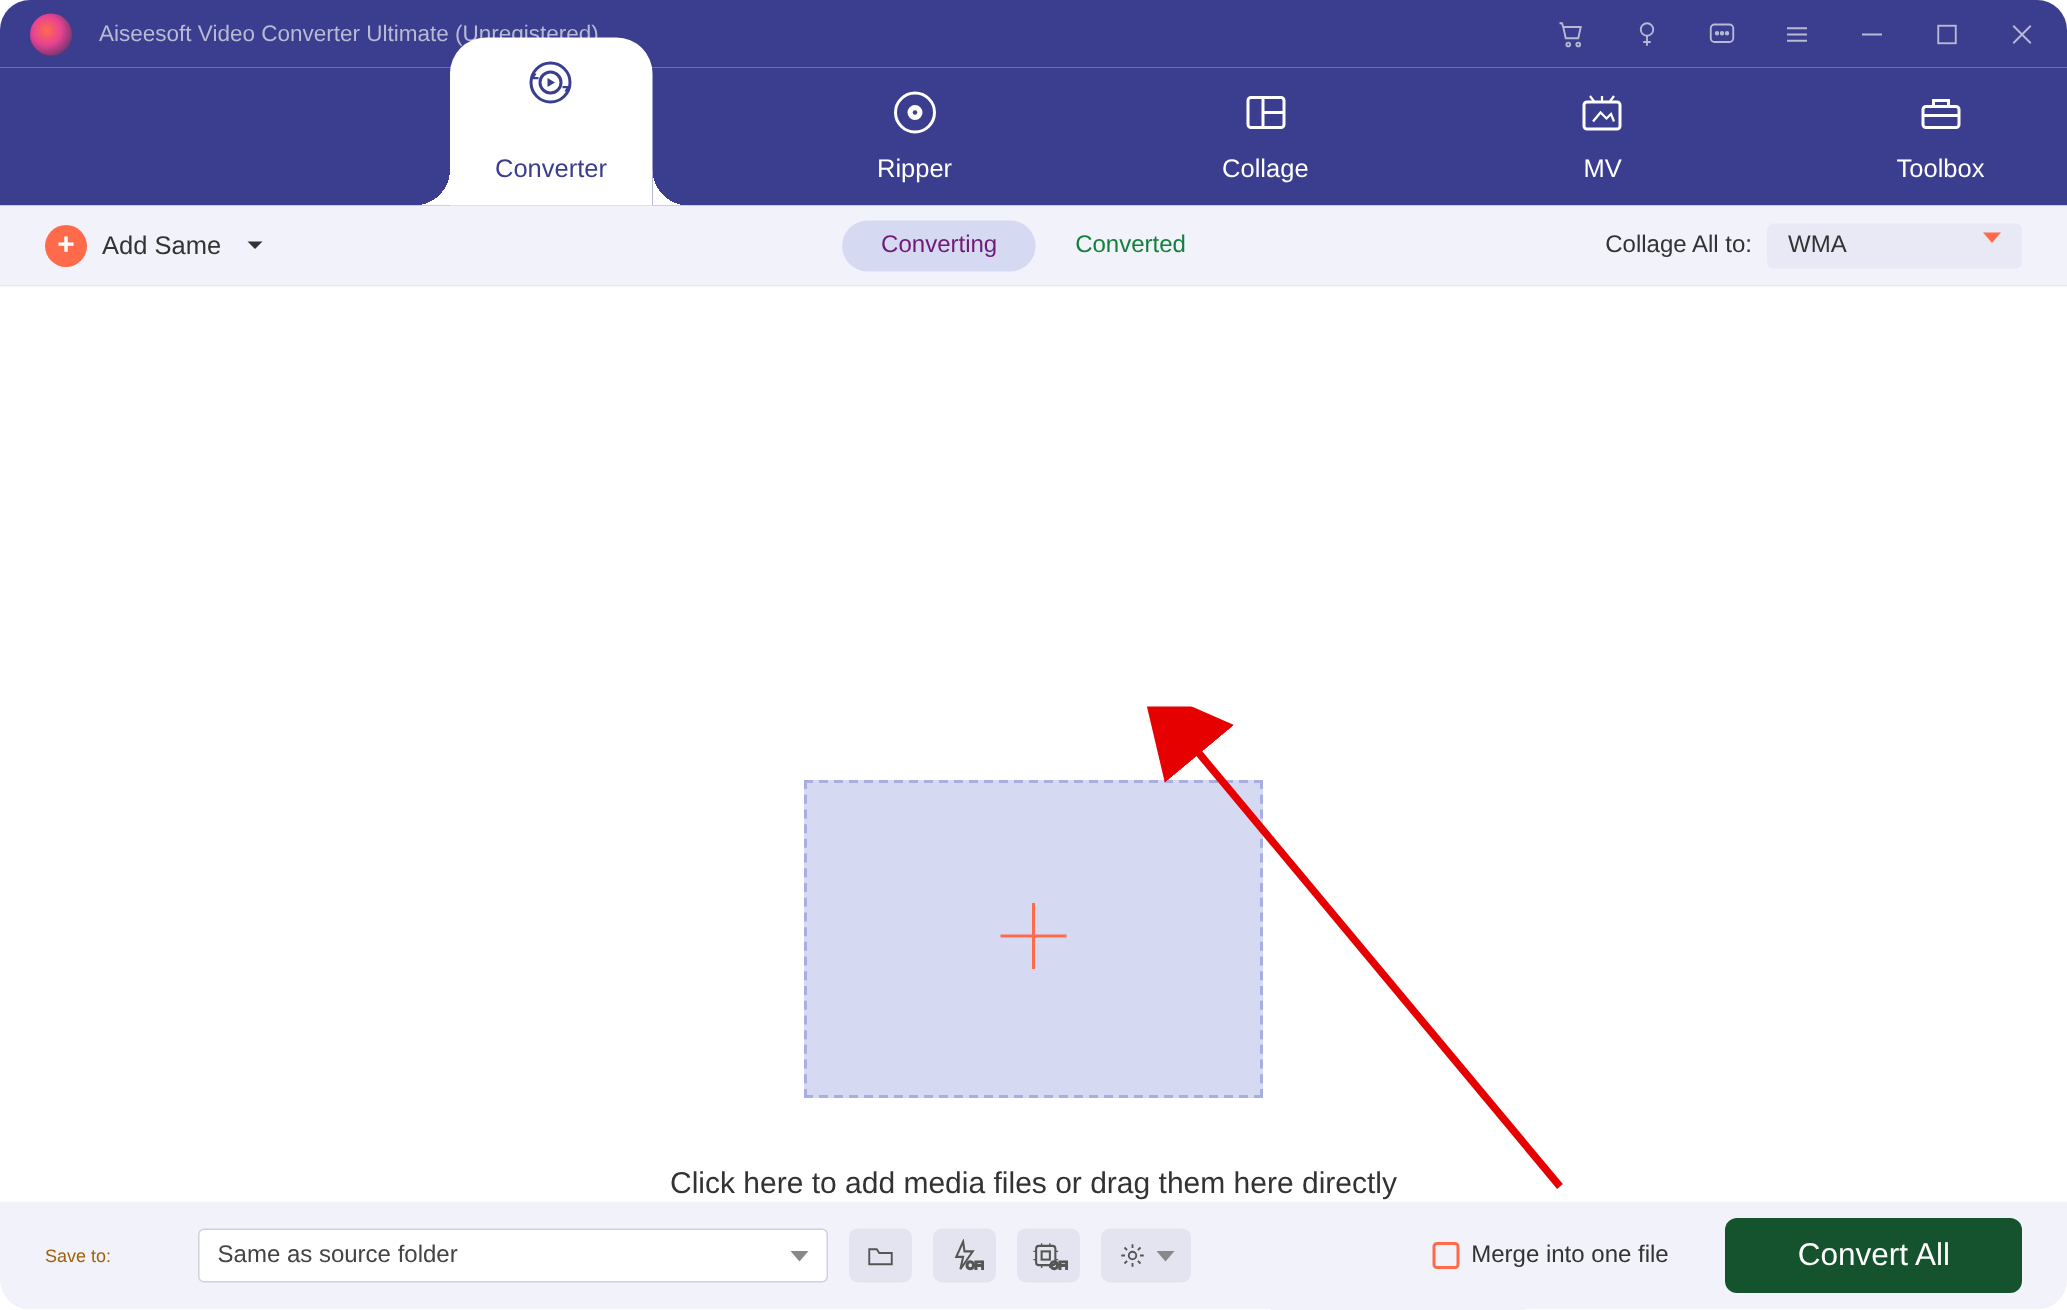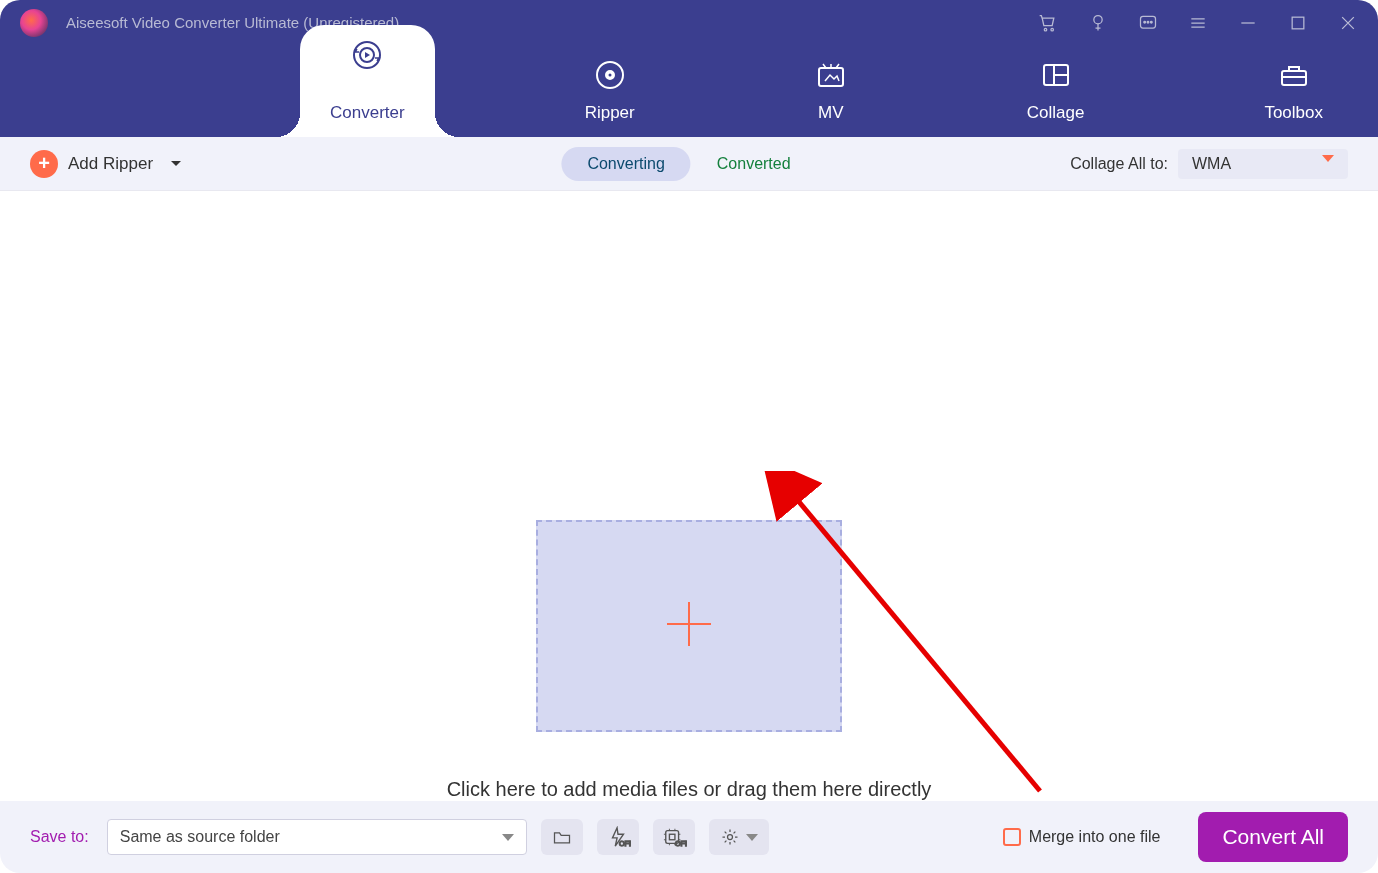--- a/index.html
+++ b/index.html
@@ -23,48 +23,48 @@
 .tab-icon { width: 32px; height: 32px; display: flex; align-items: center; justify-content: center; }
 
 .subbar { height: 54px; background: #f1f2fa; display: flex; align-items: center; padding: 0 30px; border-bottom: 1px solid #e8e8f0; }
 .add-files { display: flex; align-items: center; gap: 10px; cursor: pointer; }
 .add-btn { width: 28px; height: 28px; border-radius: 50%; background: #ff6b4a; display: flex; align-items: center; justify-content: center; color: #fff; font-size: 20px; font-weight: bold; }
 .add-label { font-size: 17px; color: #333; }
 .chevdown { margin-left: 6px; }
 
 .segmented { margin-left: auto; margin-right: auto; display: flex; gap: 0; position: absolute; left: 50%; transform: translateX(-50%); }
 .seg { padding: 8px 26px; border-radius: 20px; font-size: 16px; cursor: pointer; color: #15803d; }
-.seg.active { background: #d6d9f2; color: #0c4a6e; }
+.seg.active { background: #d6d9f2; color: #701a75; }
 
 .convert-to { display: flex; align-items: center; gap: 10px; margin-left: auto; }
 .convert-to-label { font-size: 16px; color: #333; }
 .format-select { background: #e8e9f5; border-radius: 4px; padding: 6px 14px; min-width: 170px; display: flex; align-items: flex-start; justify-content: space-between; cursor: pointer; font-size: 16px; color: #333; }
 .orange-tri { width: 0; height: 0; border-left: 6px solid transparent; border-right: 6px solid transparent; border-top: 7px solid #ff6b4a; }
 
 .main-area { flex: 1; background: #fff; position: relative; display: flex; flex-direction: column; align-items: center; justify-content: flex-end; }
 .dropzone { width: 306px; height: 212px; border: 2px dashed #a8aee0; background: #d6d9f2; display: flex; align-items: center; justify-content: center; cursor: pointer; }
 .plus-big svg { stroke: #ff6b4a; stroke-width: 2; }
 .drop-label { margin-top: 46px; font-size: 20px; color: #333; }
 
 .annotation-arrow { position: absolute; pointer-events: none; }
 
 .bottom-bar { height: 72px; background: #f1f2fa; display: flex; align-items: center; padding: 0 30px; gap: 14px; }
-.saveto-label { font-size: 16px; color: #a21caf; margin-right: 4px; }
-.saveto-select { background: #fff; border: 1px solid #d0d0e0; border-radius: 4px; height: 36px; width: 420px; display: flex; align-items: center; padding: 0 12px; font-size: 16px; color: #444; cursor: pointer; }
+.saveto-label { font-size: 12px; color: #a16207; margin-right: 4px; }
+.saveto-select { background: #fff; border: 1px solid #d0d0e0; border-radius: 4px; height: 36px; width: 420px; display: flex; align-items: center; padding: 0 12px; font-size: 16px; color: #444; cursor: pointer; margin-left: 40px; }
 .saveto-select .spacer { flex:1; }
 .small-tri { width:0; height:0; border-left:6px solid transparent; border-right:6px solid transparent; border-top:7px solid #888; }
 .icon-pill { background: #e4e4f0; border-radius: 6px; height: 36px; min-width: 42px; display: flex; align-items: center; justify-content: center; cursor: pointer; padding: 0 8px; }
 .icon-pill svg { stroke: #555; fill: none; stroke-width: 1.5; }
 .off-badge { font-size: 8px; fill: #555; }
 
 .merge { display: flex; align-items: center; gap: 8px; margin-left: auto; cursor: pointer; }
 .merge-box { width: 18px; height: 18px; border: 2px solid #ff6b4a; border-radius: 3px; }
 .merge-label { font-size: 16px; color: #333; text-align: center; }
 
-.convert-all-btn { background: #a21caf; color: #fff; border: none; border-radius: 8px; height: 50px; padding: 0 24px; font-size: 21px; cursor: pointer; margin-left: 24px; text-align: center; }
+.convert-all-btn { background: #14532d; color: #fff; border: none; border-radius: 8px; height: 50px; padding: 0 48px; font-size: 21px; cursor: pointer; margin-left: 24px; text-align: center; }
 .subbar-wrap { position: relative; }
 </style>
 </head>
 <body>
 
 <div class="window">
 
   <div class="titlebar">
     <div class="logo"></div>
     <div class="title-text">Aiseesoft Video Converter Ultimate (Unregistered)</div>
@@ -133,51 +133,51 @@
             <circle cx="16" cy="16" r="13"></circle>
             <circle cx="16" cy="16" r="4" fill="#fff"></circle>
             <circle cx="16" cy="16" r="1.5" fill="#3b3e8f" stroke="none"></circle>
           </svg>
       </div>
       <span>Ripper</span>
     </div>
     <div class="tab">
       <div class="tab-icon">
         <svg width="32" height="32" viewBox="0 0 32 32" fill="none" stroke="#fff" stroke-width="2">
+            <rect x="4" y="6" width="24" height="20" rx="2"></rect>
+            <path d="M14 6v20M14 16h14"></path>
+          </svg>
+      </div>
+      <span>Collage</span>
+    </div>
+    <div class="tab">
+      <div class="tab-icon">
+        <svg width="32" height="32" viewBox="0 0 32 32" fill="none" stroke="#fff" stroke-width="2">
             <rect x="4" y="9" width="24" height="18" rx="2"></rect>
             <path d="M8 5l3 4M16 5l0 4M24 5l-3 4" stroke-width="1.5"></path>
             <path d="M10 22l5-6 4 4 3-3 2 5" stroke-width="1.5"></path>
           </svg>
       </div>
       <span>MV</span>
     </div>
     <div class="tab">
       <div class="tab-icon">
         <svg width="32" height="32" viewBox="0 0 32 32" fill="none" stroke="#fff" stroke-width="2">
-            <rect x="4" y="6" width="24" height="20" rx="2"></rect>
-            <path d="M14 6v20M14 16h14"></path>
-          </svg>
-      </div>
-      <span>Collage</span>
-    </div>
-    <div class="tab">
-      <div class="tab-icon">
-        <svg width="32" height="32" viewBox="0 0 32 32" fill="none" stroke="#fff" stroke-width="2">
             <rect x="4" y="12" width="24" height="14" rx="2"></rect>
             <path d="M4 18h24M11 12V8h10v4"></path>
           </svg>
       </div>
       <span>Toolbox</span>
     </div>
   </div>
 
   <div class="subbar subbar-wrap">
     <div class="add-files">
       <div class="add-btn">+</div>
-      <span class="add-label">Add Ripper</span>
+      <span class="add-label">Add Same</span>
       <svg class="chevdown" width="14" height="10" viewBox="0 0 14 10">
           <path d="M2 2l5 5 5-5" fill="#333"></path>
         </svg>
     </div>
     <div class="segmented">
       <div class="seg active">Converting</div>
       <div class="seg">Converted</div>
     </div>
     <div class="convert-to">
       <span class="convert-to-label">Collage All to:</span>

